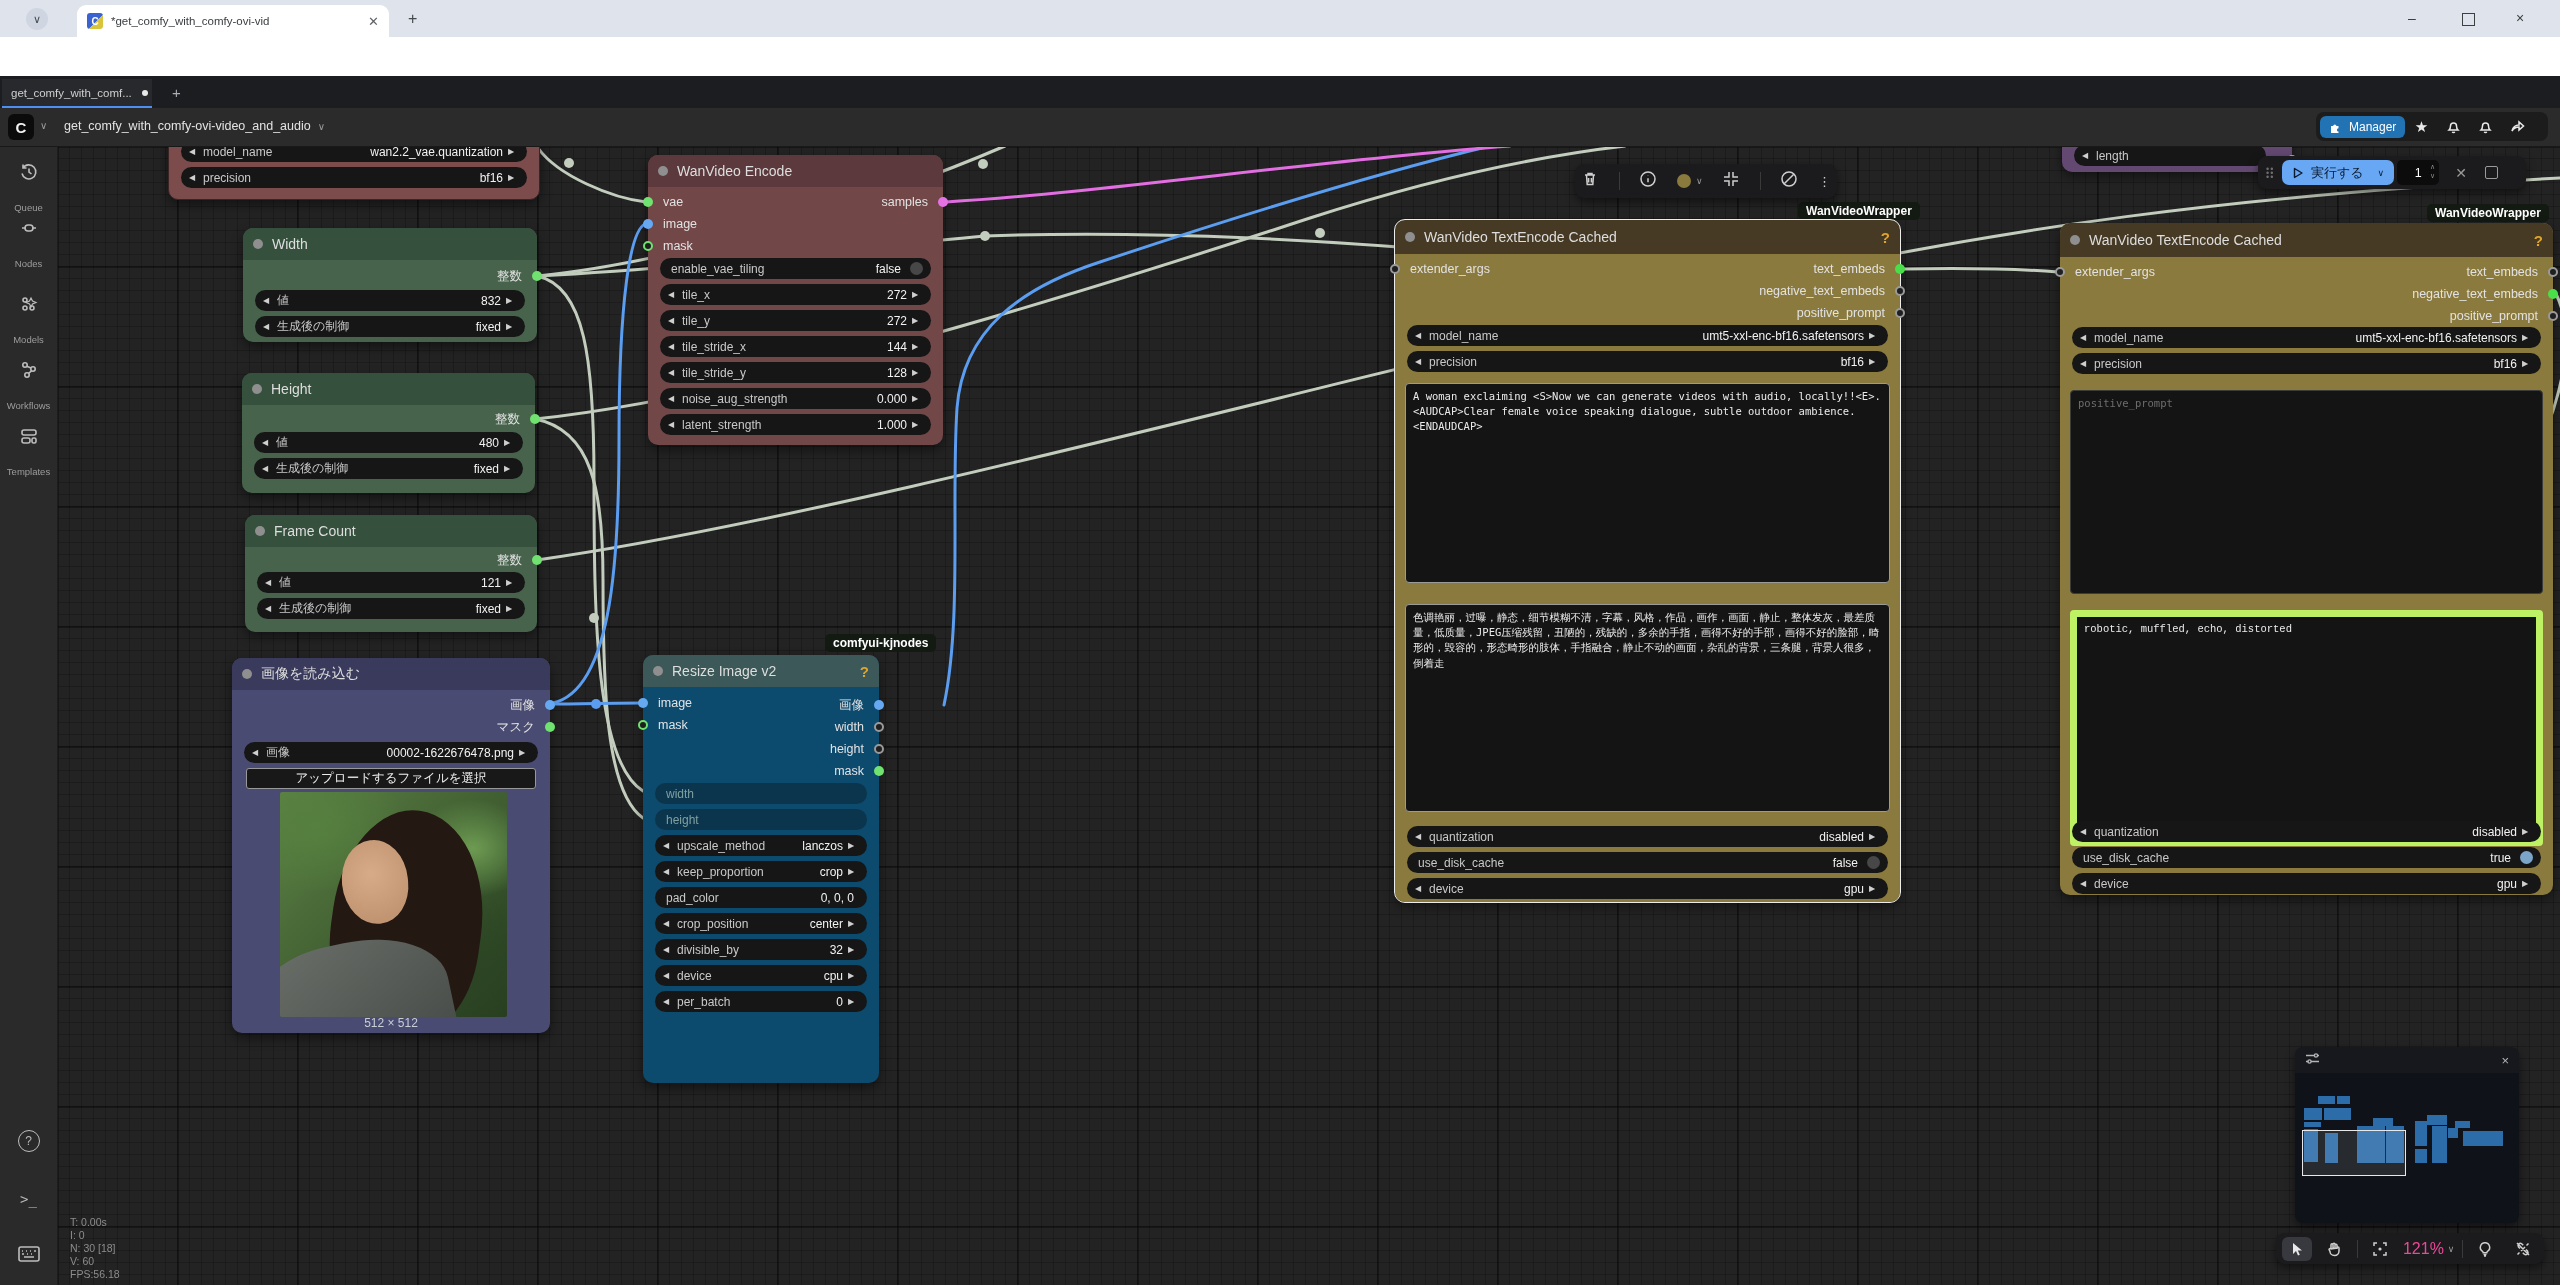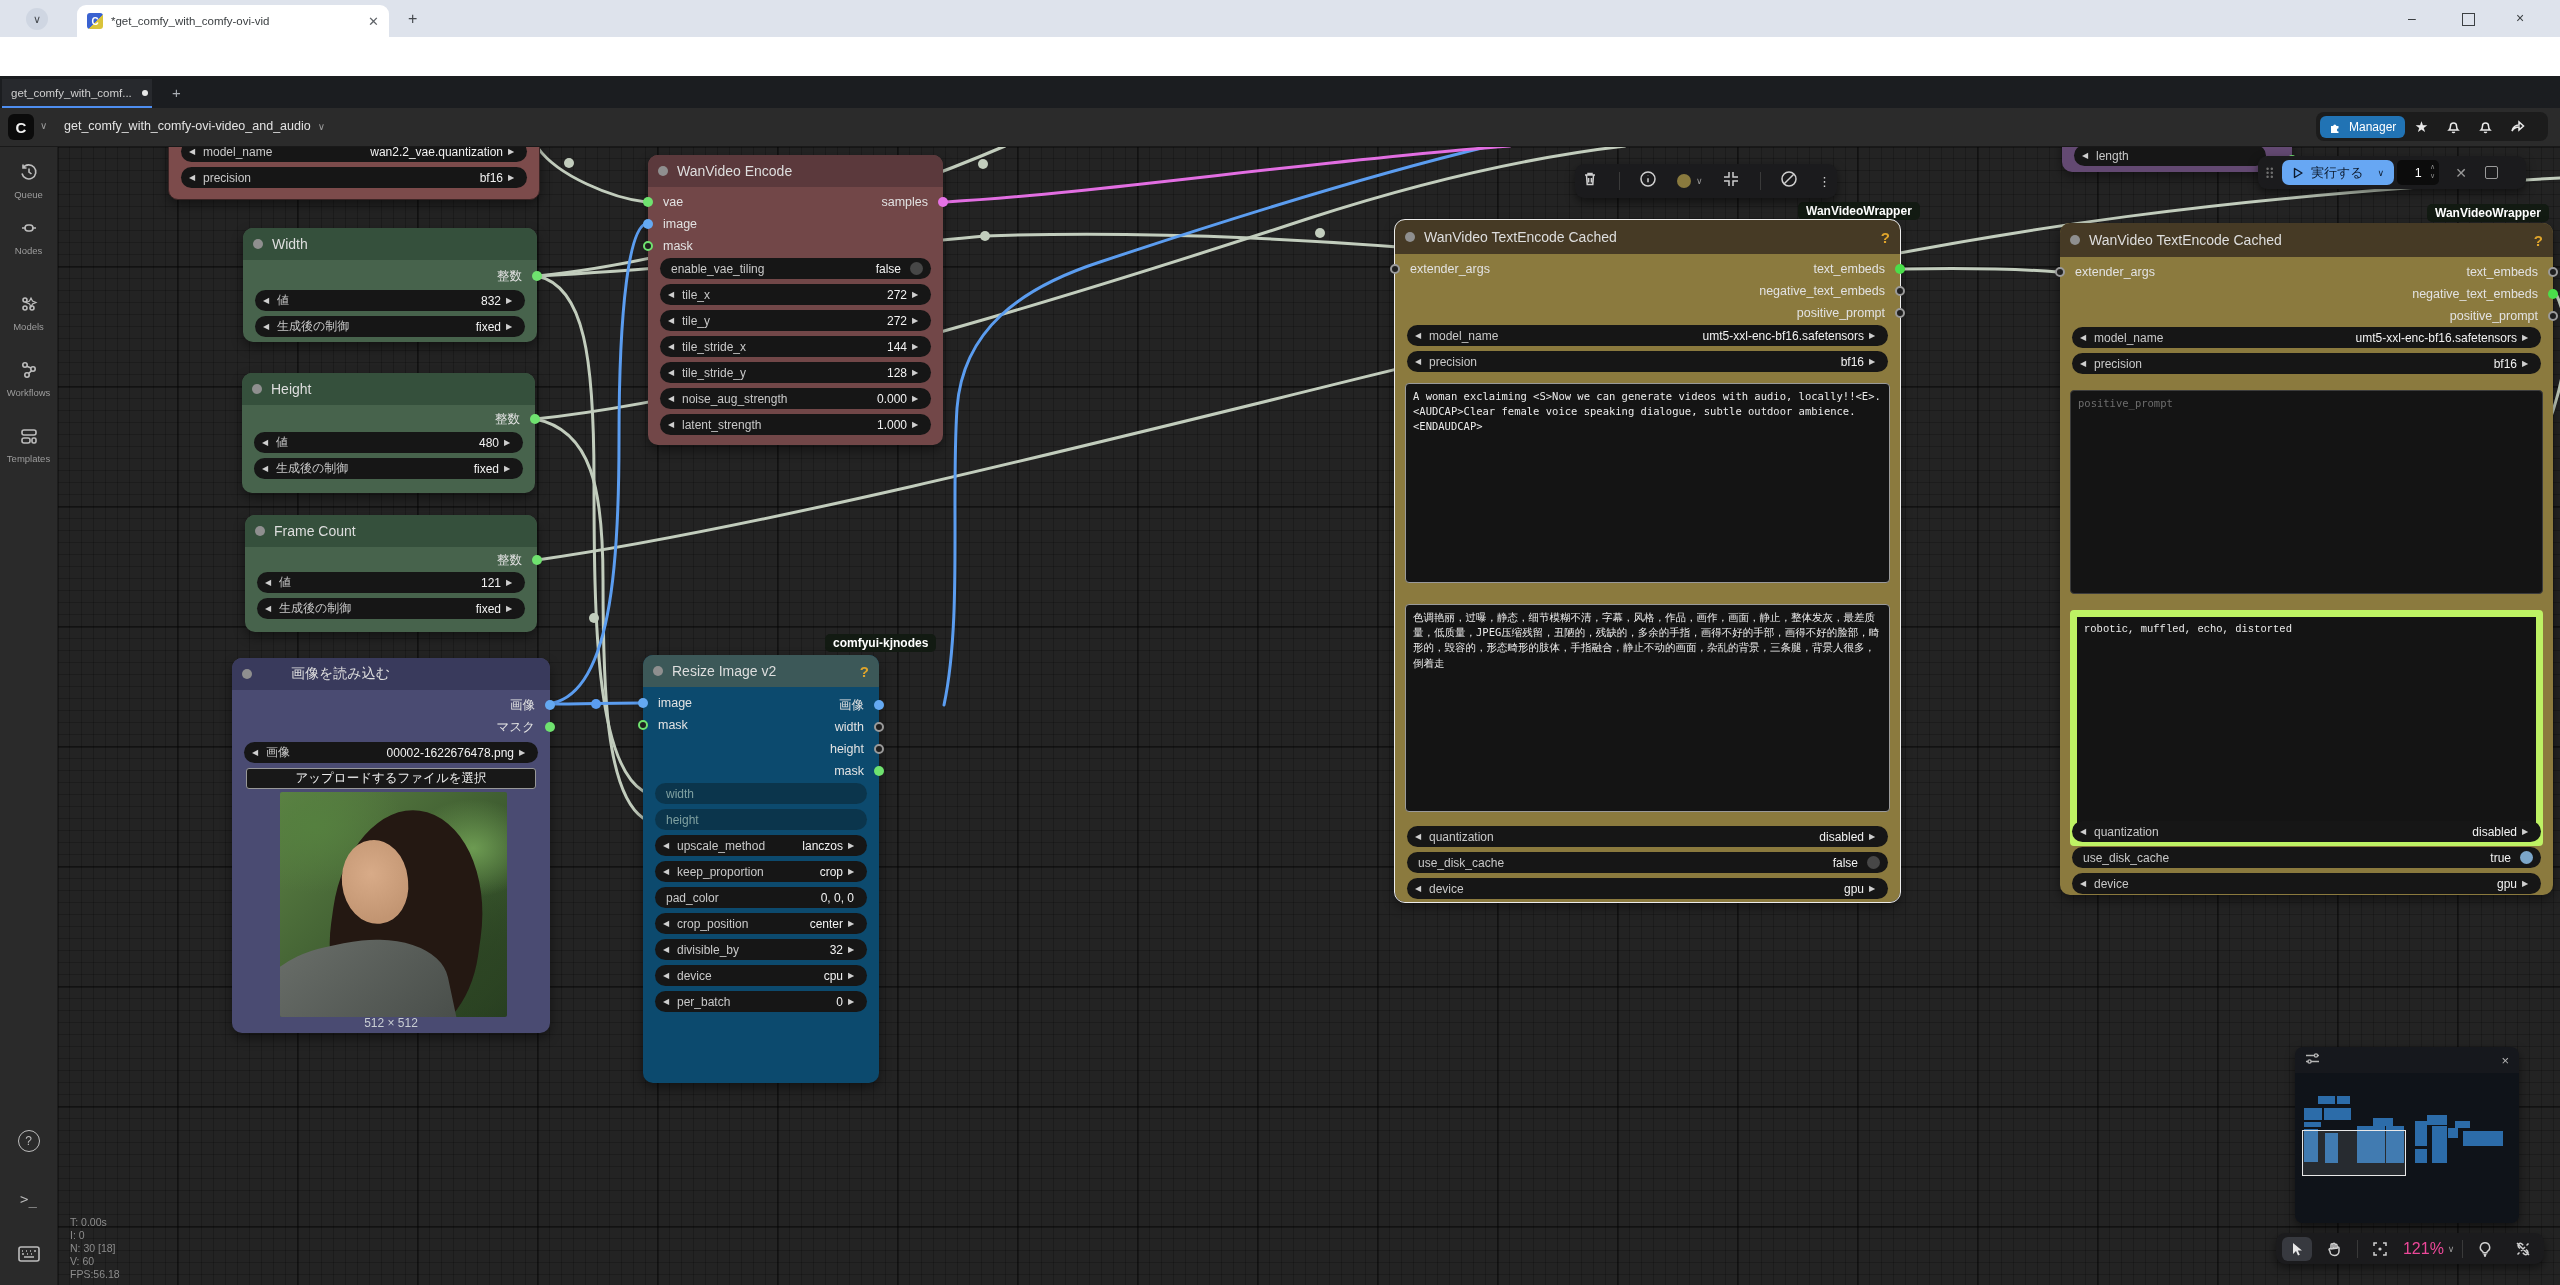--- a/index.html
+++ b/index.html
@@ -39,21 +39,21 @@
   #mgr-group{left:2316px;top:4px;width:232px;height:29px;background:#1c1c1c;border-radius:8px;display:flex;align-items:center;padding:0 4px;box-sizing:border-box;}
   #mgr-btn{height:22px;background:#2173b4;border-radius:6px;display:flex;align-items:center;padding:0 9px;color:#fff;font-size:12px;}
   .mgric{width:32px;display:flex;align-items:center;justify-content:center;color:#e8e8e8;}
   
   #canvasbg{left:57px;top:146px;width:2503px;height:1139px;background-color:#232323;z-index:1;
     background-image:linear-gradient(rgba(0,0,0,.20) 1px,transparent 1px),linear-gradient(90deg,rgba(0,0,0,.20) 1px,transparent 1px),
                      linear-gradient(rgba(0,0,0,.34) 2px,transparent 2px),linear-gradient(90deg,rgba(0,0,0,.34) 2px,transparent 2px);
     background-size:12px 12px,12px 12px,120px 120px,120px 120px;}
   #dock{left:0;top:146px;width:57px;height:1139px;background:#2a2a2a;border-right:1px solid #1d1d1d;z-index:8;}
   .dock-item{position:absolute;left:0;width:57px;text-align:center;color:#b9b9b9;}
-  .dock-item .lbl{display:block;font-size:9.5px;color:#9d9d9d;margin-top:3px;}
+  .dock-item .lbl{display:block;font-size:9.5px;color:#9d9d9d;margin-top:16px;}
   .dock-item svg{stroke:#bdbdbd;fill:none;stroke-width:1.6;}
   
   #wires{left:0;top:0;z-index:2;pointer-events:none;}
   
   .node{position:absolute;border-radius:10px;box-shadow:0 5px 12px rgba(0,0,0,.45);z-index:3;}
   .nh{height:32px;border-radius:10px 10px 0 0;display:flex;align-items:center;padding:0 10px;font-size:14px;color:#dedede;box-sizing:border-box;}
   .ndot{width:10px;height:10px;border-radius:50%;background:#8f8f8f;margin-right:9px;flex:none;}
   .help{margin-left:auto;color:#e0a52b;font-weight:bold;font-size:15px;}
   .badge{position:absolute;font-size:12px;font-weight:bold;color:#fff;background:#121a12;padding:2px 8px;border-radius:5px;z-index:3;}
   .ports{position:absolute;}
@@ -311,21 +311,21 @@
       <div class="wrow">
         <span class="arr">◀</span>
         <span class="wlabel">latent_strength</span>
         <span class="wval">1.000</span>
         <span class="arr">▶</span>
       </div>
     </div>
 </div>
 
 <div class="node" style="left:232px;top:658px;width:318px;height:375px;background:#4a4b72;">
-  <div class="nh" style="background:#393a5c;gap:30px;">
+  <div class="nh" style="background:#393a5c;">
     <span class="ndot"></span>
     <span>画像を読み込む</span>
   </div>
   <div class="ports out" style="top:36px;right:0;">
       <div class="prow">
         <span class="pdot" style="background: rgb(100, 169, 242);"></span>
         <span>画像</span>
       </div>
       <div class="prow">
         <span class="pdot" style="background: rgb(111, 226, 111);"></span>

